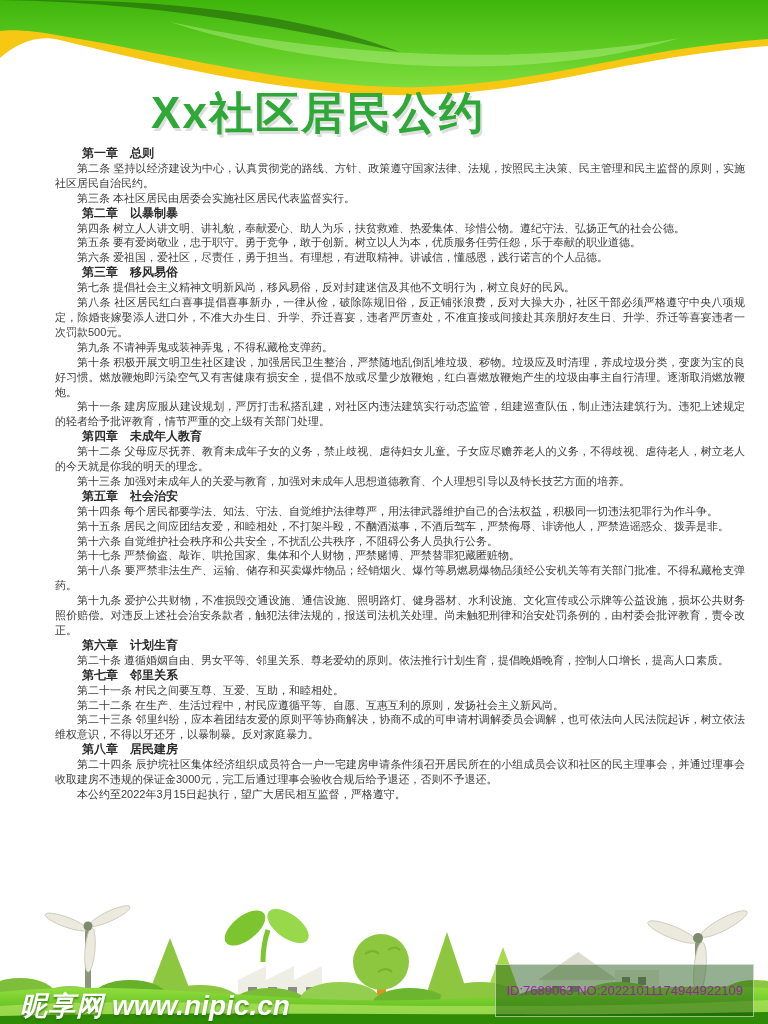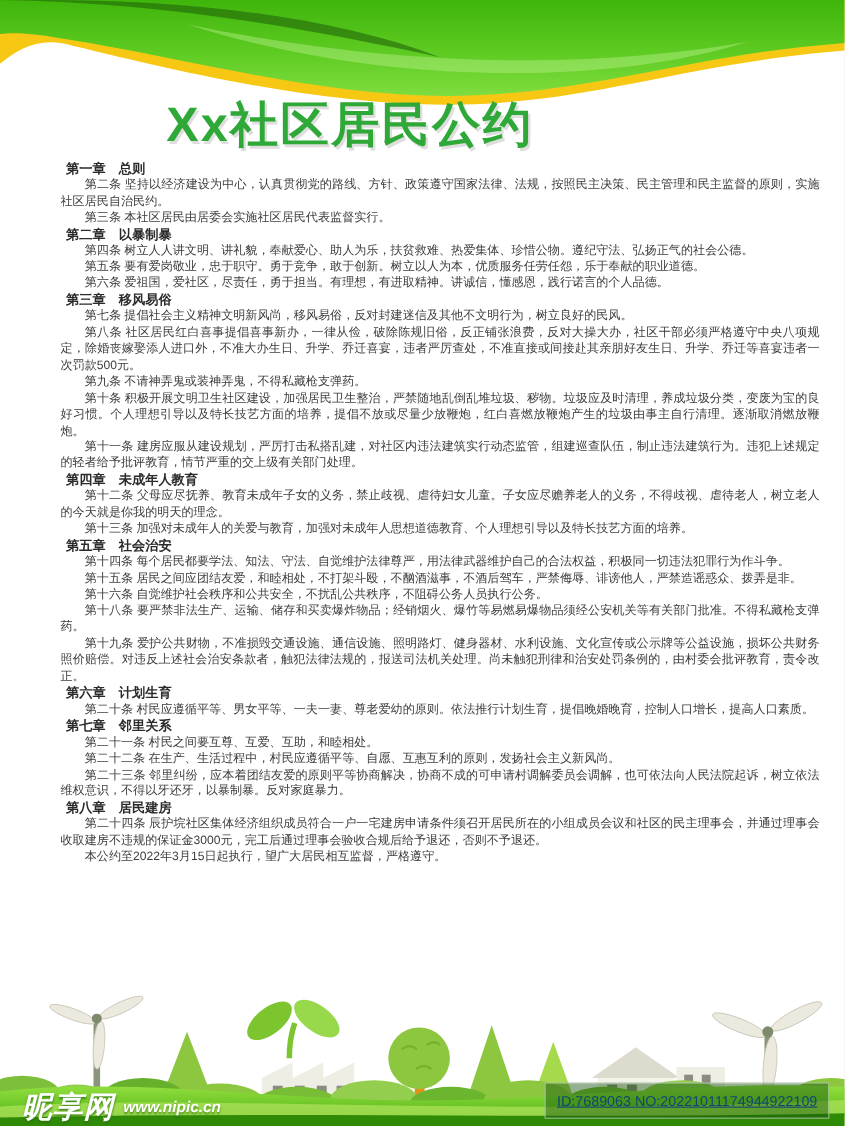--- a/index.html
+++ b/index.html
@@ -15,42 +15,42 @@
     position:absolute;top:84px;left:0;width:636px;text-align:center;
     font-size:44px;font-weight:bold;letter-spacing:2px;color:#2ea836;
     text-shadow:2px 3px 0 rgba(160,160,160,0.35);
   }
   
   .content{
     position:absolute;top:146px;left:55px;width:690px;
     font-size:11px;line-height:14.9px;color:#3c3c3c;text-align:justify;
   }
   .chapter-heading{
-    font-size:12px;font-weight:bold;color:#2b2b2b;margin-left:5px;
+    font-size:12px;font-weight:bold;color:#2b2b2b;margin-left:27px;
   }
   .article{text-indent:2em;}
   
   .scene{position:absolute;left:0;bottom:0;width:768px;height:132px;}
   
   .watermark{
     position:absolute;left:20px;bottom:3px;height:30px;display:flex;
     align-items:center;gap:8px;color:#ffffff;
   }
   .wm-logo{
     font-size:27px;font-weight:bold;font-style:italic;letter-spacing:1px;
     text-shadow:0 2px 2px rgba(40,110,10,0.8);
   }
   .wm-url{
-    font-size:14px;font-weight:bold;font-style:italic;
+    font-size:28px;font-weight:bold;font-style:italic;
     text-shadow:0 2px 2px rgba(40,110,10,0.7);
   }
   .id-badge{
-    position:absolute;right:14px;bottom:7px;padding:8px 10px;
+    position:absolute;right:14px;bottom:7px;padding:18px 10px;
     background:rgba(20,80,10,0.45);border:1px solid rgba(255,255,255,0.55);
-    color:#0c4a6e;font-size:13px;white-space:nowrap;text-decoration:underline;
+    color:#a21caf;font-size:13px;white-space:nowrap;
   }
 </style>
 </head>
 <body>
 
 <div class="page">
 
   <svg class="header-art" viewBox="0 0 768 96" preserveAspectRatio="none">
     <defs>
       <linearGradient id="gGreen" x1="0" y1="0" x2="0" y2="1">
@@ -84,42 +84,43 @@
       <div class="article">第四条 树立人人讲文明、讲礼貌，奉献爱心、助人为乐，扶贫救难、热爱集体、珍惜公物。遵纪守法、弘扬正气的社会公德。</div>
       <div class="article">第五条 要有爱岗敬业，忠于职守。勇于竞争，敢于创新。树立以人为本，优质服务任劳任怨，乐于奉献的职业道德。</div>
       <div class="article">第六条 爱祖国，爱社区，尽责任，勇于担当。有理想，有进取精神。讲诚信，懂感恩，践行诺言的个人品德。</div>
     </div>
 
     <div>
       <div class="chapter-heading">第三章　移风易俗</div>
       <div class="article">第七条 提倡社会主义精神文明新风尚，移风易俗，反对封建迷信及其他不文明行为，树立良好的民风。</div>
       <div class="article">第八条 社区居民红白喜事提倡喜事新办，一律从俭，破除陈规旧俗，反正铺张浪费，反对大操大办，社区干部必须严格遵守中央八项规定，除婚丧嫁娶添人进口外，不准大办生日、升学、乔迁喜宴，违者严厉查处，不准直接或间接赴其亲朋好友生日、升学、乔迁等喜宴违者一次罚款500元。</div>
       <div class="article">第九条 不请神弄鬼或装神弄鬼，不得私藏枪支弹药。</div>
-      <div class="article">第十条 积极开展文明卫生社区建设，加强居民卫生整治，严禁随地乱倒乱堆垃圾、秽物。垃圾应及时清理，养成垃圾分类，变废为宝的良好习惯。个人理想引导以及特长技艺方面的培养，提倡不放或尽量少放鞭炮，红白喜燃放鞭炮产生的垃圾由事主自行清理。逐渐取消燃放鞭炮。</div>
+      <div class="article">第十条 积极开展文明卫生社区建设，加强居民卫生整治，严禁随地乱倒乱堆垃圾、秽物。垃圾应及时清理，养成垃圾分类，变废为宝的良好习惯。燃放鞭炮即污染空气又有害健康有损安全，提倡不放或尽量少放鞭炮，红白喜燃放鞭炮产生的垃圾由事主自行清理。逐渐取消燃放鞭炮。</div>
       <div class="article">第十一条 建房应服从建设规划，严厉打击私搭乱建，对社区内违法建筑实行动态监管，组建巡查队伍，制止违法建筑行为。违犯上述规定的轻者给予批评教育，情节严重的交上级有关部门处理。</div>
     </div>
 
     <div>
       <div class="chapter-heading">第四章　未成年人教育</div>
       <div class="article">第十二条 父母应尽抚养、教育未成年子女的义务，禁止歧视、虐待妇女儿童。子女应尽赡养老人的义务，不得歧视、虐待老人，树立老人的今天就是你我的明天的理念。</div>
       <div class="article">第十三条 加强对未成年人的关爱与教育，加强对未成年人思想道德教育、个人理想引导以及特长技艺方面的培养。</div>
     </div>
 
     <div>
       <div class="chapter-heading">第五章　社会治安</div>
       <div class="article">第十四条 每个居民都要学法、知法、守法、自觉维护法律尊严，用法律武器维护自己的合法权益，积极同一切违法犯罪行为作斗争。</div>
       <div class="article">第十五条 居民之间应团结友爱，和睦相处，不打架斗殴，不酗酒滋事，不酒后驾车，严禁侮辱、诽谤他人，严禁造谣惑众、拨弄是非。</div>
       <div class="article">第十六条 自觉维护社会秩序和公共安全，不扰乱公共秩序，不阻碍公务人员执行公务。</div>
+      <div class="article">第十七条 严禁偷盗、敲诈、哄抢国家、集体和个人财物，严禁赌博、严禁替罪犯藏匿赃物。</div>
       <div class="article">第十八条 要严禁非法生产、运输、储存和买卖爆炸物品；经销烟火、爆竹等易燃易爆物品须经公安机关等有关部门批准。不得私藏枪支弹药。</div>
       <div class="article">第十九条 爱护公共财物，不准损毁交通设施、通信设施、照明路灯、健身器材、水利设施、文化宣传或公示牌等公益设施，损坏公共财务照价赔偿。对违反上述社会治安条款者，触犯法律法规的，报送司法机关处理。尚未触犯刑律和治安处罚条例的，由村委会批评教育，责令改正。</div>
     </div>
 
     <div>
       <div class="chapter-heading">第六章　计划生育</div>
-      <div class="article">第二十条 村民应遵循平等、男女平等、一夫一妻、尊老爱幼的原则。依法推行计划生育，提倡晚婚晚育，控制人口增长，提高人口素质。</div>
+      <div class="article">第二十条 遵循婚姻自由、男女平等、邻里关系、尊老爱幼的原则。依法推行计划生育，提倡晚婚晚育，控制人口增长，提高人口素质。</div>
     </div>
 
     <div>
       <div class="chapter-heading">第七章　邻里关系</div>
       <div class="article">第二十一条 村民之间要互尊、互爱、互助，和睦相处。</div>
       <div class="article">第二十二条 在生产、生活过程中，村民应遵循平等、自愿、互惠互利的原则，发扬社会主义新风尚。</div>
       <div class="article">第二十三条 邻里纠纷，应本着团结友爱的原则平等协商解决，协商不成的可申请村调解委员会调解，也可依法向人民法院起诉，树立依法维权意识，不得以牙还牙，以暴制暴。反对家庭暴力。</div>
     </div>
 
     <div>

